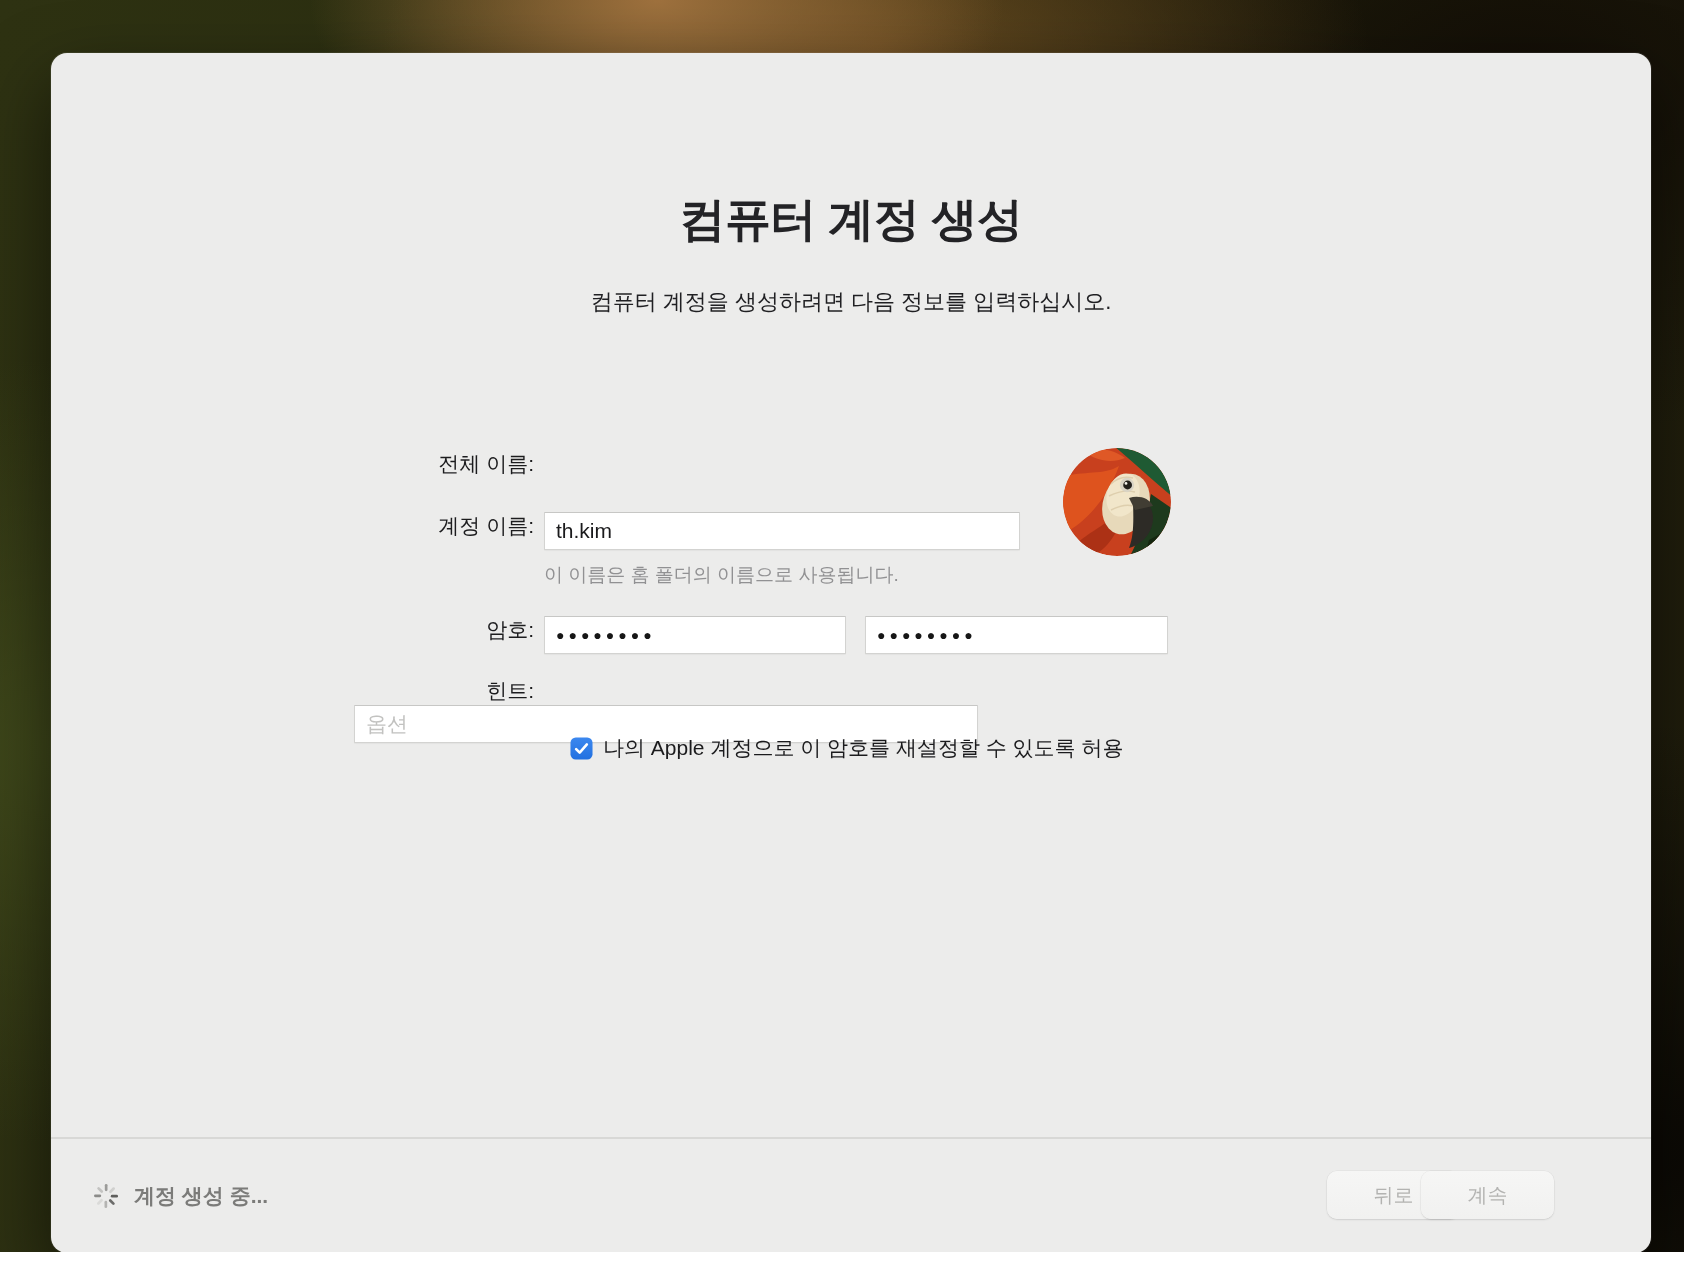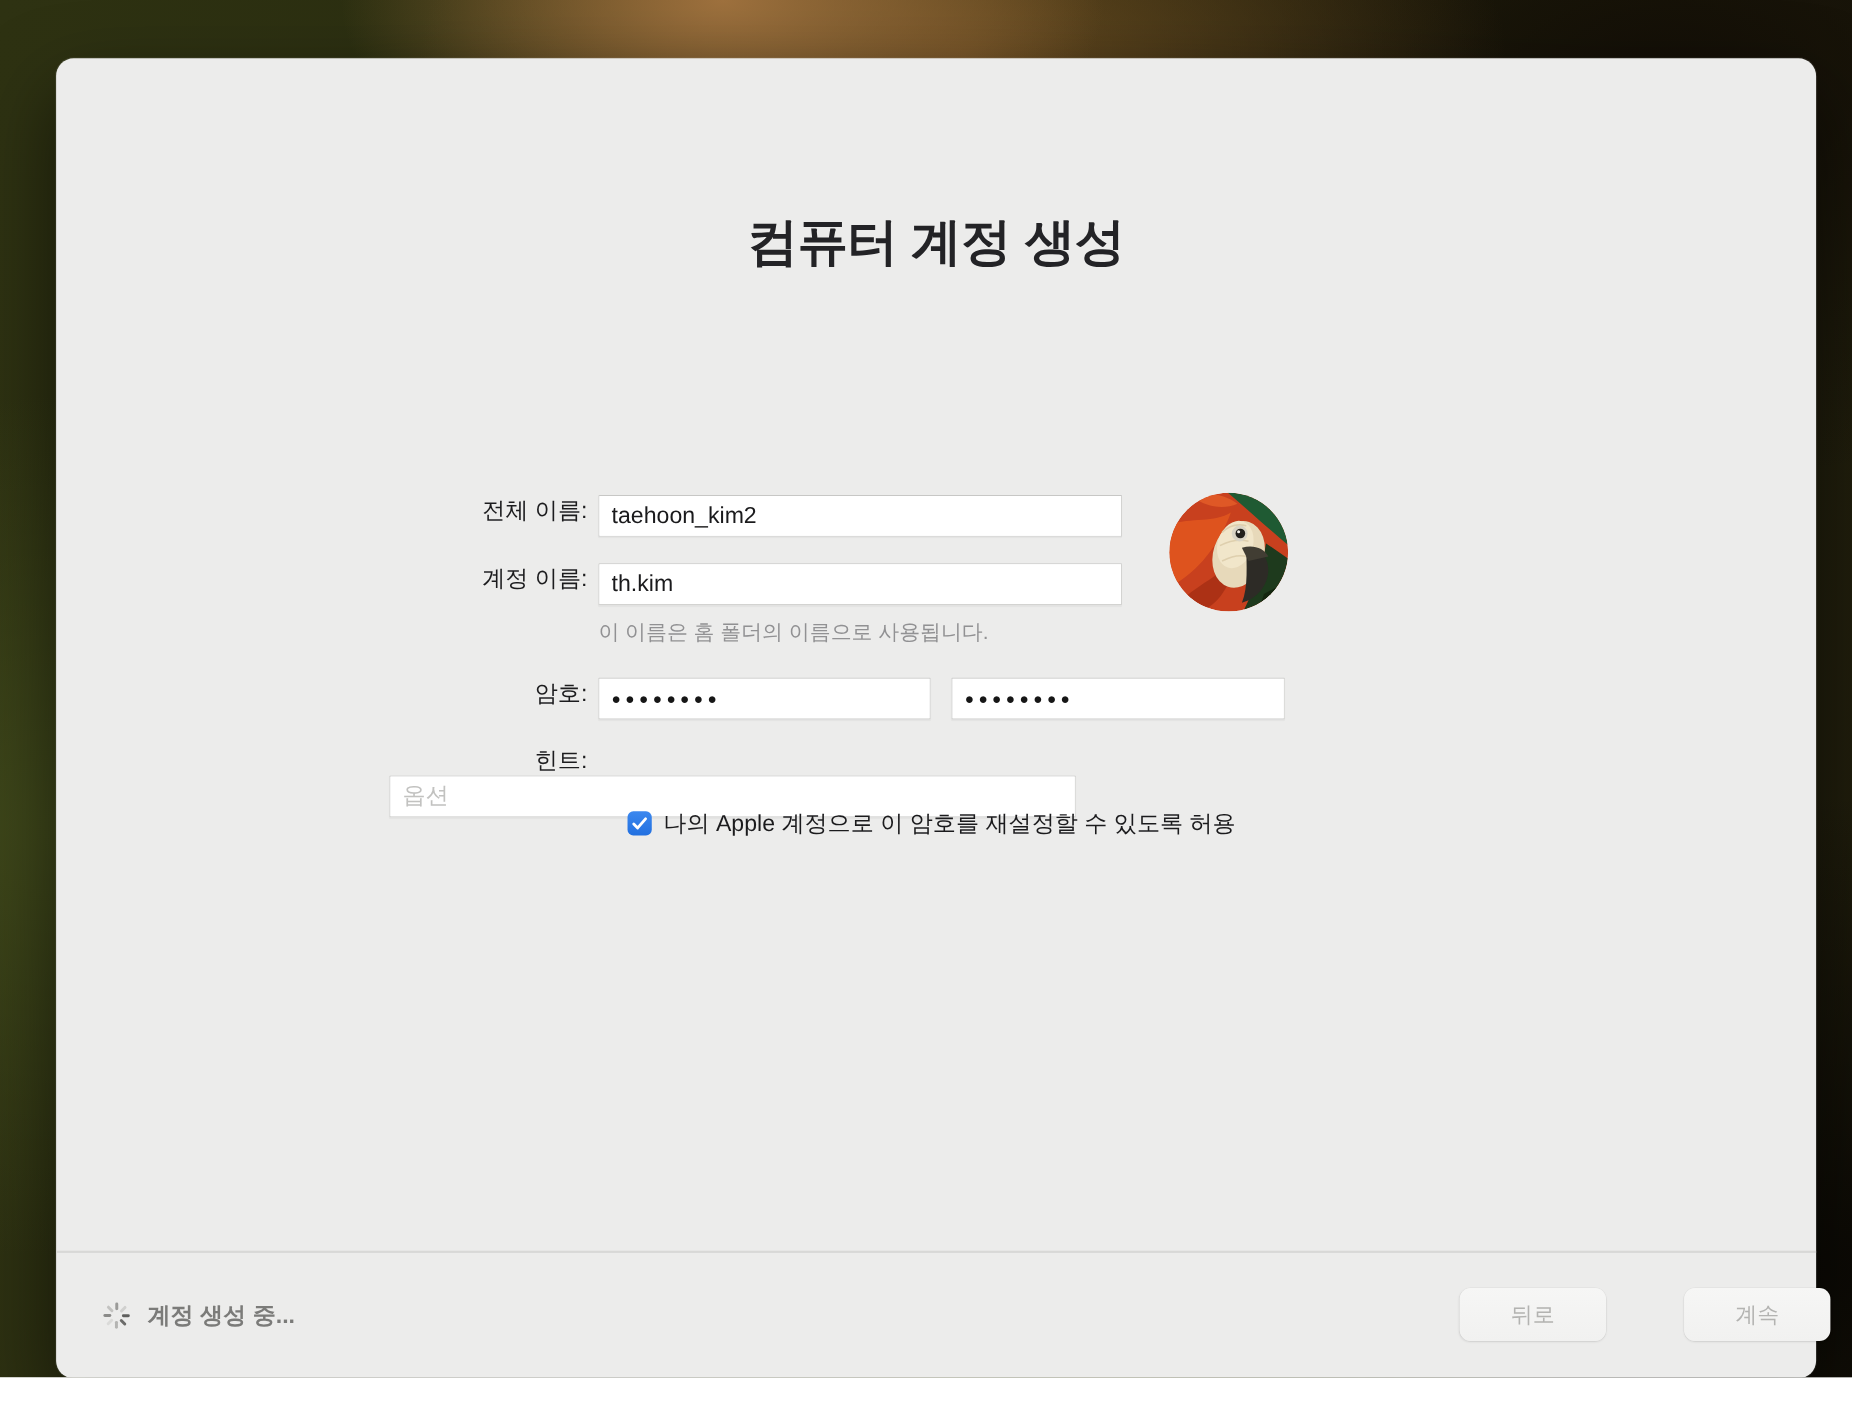--- a/index.html
+++ b/index.html
@@ -86,34 +86,34 @@
 
   .btn {
     position:absolute; top:1118px; height:48px; width:133px;
     border:none; border-radius:10px;
     background:linear-gradient(#f6f6f5, #f1f1f0);
     box-shadow:0 1px 2px rgba(0,0,0,0.10), 0 0 0 0.5px rgba(0,0,0,0.05);
     font-family:"Liberation Sans", sans-serif;
     font-size:20px; color:#b3b3b1; cursor:default;
   }
   .btn-back { left:1276px; }
-  .btn-continue { left:1480px;font-family:Liberation Serif, serif; }
+  .btn-continue { left:1370px;font-family:Liberation Serif, serif; }
 </style>
 </head>
 <body>
 
 <div class="screen">
 
   <div class="window">
 
     <div class="title">컴퓨터 계정 생성</div>
+    <div class="subtitle">컴퓨터 계정을 생성하려면 다음 정보를 입력하십시오.</div>
 
     <div class="form-row" style="top:397px;">
       <label class="form-label">전체 이름:</label>
-      <input class="tf" style="width: 476px;" type="text" value="taehoon_kim2">
     </div>
 
     <div class="form-row" style="top:459px;">
       <label class="form-label">계정 이름:</label>
       <input class="tf" style="width: 476px;" type="text" value="th.kim">
     </div>
     <div class="helper">이 이름은 홈 폴더의 이름으로 사용됩니다.</div>
 
     <div class="form-row" style="top:563px;">
       <label class="form-label">암호:</label>

